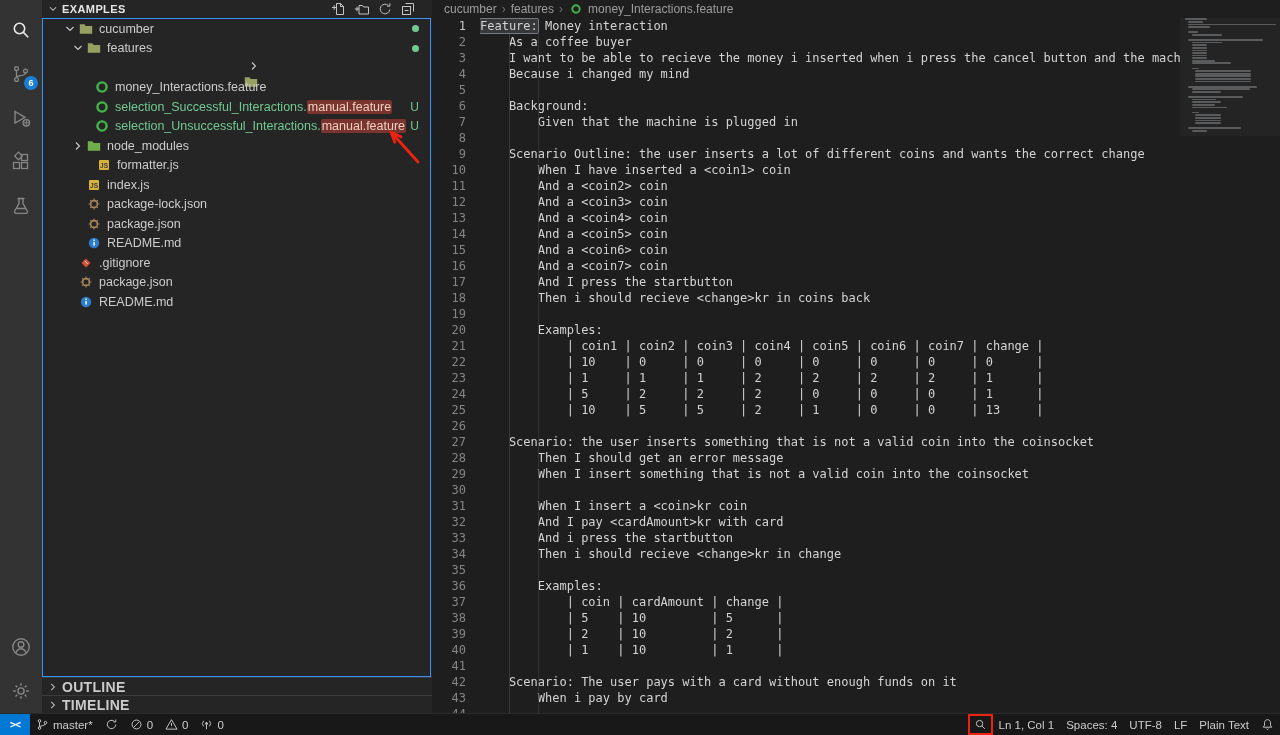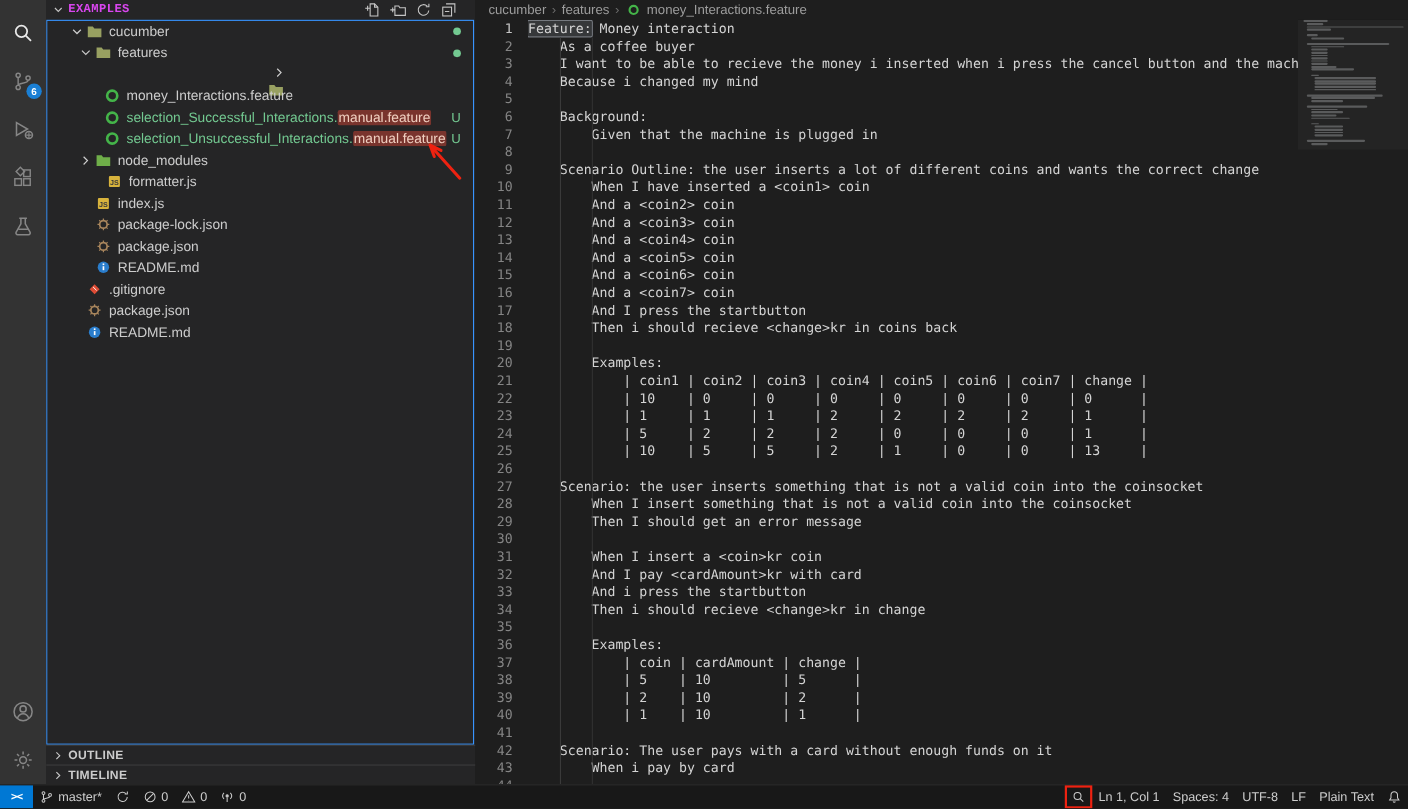--- a/index.html
+++ b/index.html
@@ -13,40 +13,40 @@
   .ab-top { padding-top:8px; }
   .ab-item { height:44px; display:flex; align-items:center; justify-content:center; position:relative; color:#868686; cursor:pointer; }
   .ab-item.active { color:#e9e9e9; }
   .ab-ico { display:flex; }
   .ab-badge { position:absolute; right:4px; bottom:6px; min-width:14px; height:14px; border-radius:7px;
     background:#1a7fd4; color:#fff; font-size:9px; line-height:14px; text-align:center; font-weight:bold; }
 
   
   .sidebar { position:absolute; left:42px; top:0; width:390px; height:713px; background:#252526; z-index:2; }
   .sb-header { position:absolute; top:0; left:0; right:8px; height:18px; display:flex; align-items:center;
-    padding:0 8px 0 4px; color:#d946ef;font-family:Liberation Mono, monospace; }
+    padding:0 8px 0 4px; color:#e5e5e5; }
   .sb-title { font-size:11px; font-weight:bold; letter-spacing:.4px; margin-left:2px; }
   .sb-actions { margin-left:auto; display:flex; gap:7px; color:#c5c5c5; }
   .sb-act { display:flex; cursor:pointer; }
   .sb-chev { display:flex; color:#c5c5c5; }
 
   .tree { position:absolute; top:18px; left:0; right:1px; bottom:36px; border:1px solid #3794ff; overflow:hidden; background:#252526; }
   .tree-row { display:flex; align-items:center; height:19.5px; font-size:12.5px; color:#cccccc; cursor:pointer; white-space:nowrap; }
   .twistie { width:17px; min-width:17px; display:flex; justify-content:center; color:#cccccc; }
   .fico { width:16px; min-width:16px; margin-right:5px; display:flex; justify-content:center; }
   .tlabel { overflow:hidden; text-overflow:clip; }
   .untracked { color:#73c991; }
   .match-hl { background:#79342d; color:#f0cfc0; border-radius:2px; padding:0 1px; }
   .tright { margin-left:auto; padding-right:11px; display:flex; align-items:center; }
   .gdot { width:7px; height:7px; border-radius:50%; background:#73c991; }
   .ubadge { color:#73c991; font-size:12px; }
 
   .sb-panels { position:absolute; left:0; right:0; bottom:0; height:36px; }
   .panel-header { height:18px; border-top:1px solid #3c3c3c; display:flex; align-items:center; gap:2px;
-    font-size:11px; font-weight:bold; letter-spacing:.3px; color:#cbcbcb; padding-left:4px; cursor:pointer; }
+    font-size:14px; font-weight:bold; letter-spacing:.3px; color:#cbcbcb; padding-left:4px; cursor:pointer; }
   .pchev { display:flex; color:#c5c5c5; }
 
   
   .editor { position:absolute; left:432px; top:0; right:0; height:713px; background:#1e1e1e; overflow:hidden; }
   .breadcrumbs { height:18px; display:flex; align-items:center; padding-left:12px; font-size:12px; color:#9d9d9d; }
   .bc-item { display:flex; align-items:center; gap:4px; cursor:pointer; }
   .bc-sep { margin:0 5px; color:#6d6d6d; }
   .bc-ico { display:flex; transform:scale(.8); }
 
   .code-wrap { position:absolute; top:18px; left:0; right:0; bottom:0; overflow:hidden; }
@@ -470,22 +470,22 @@
           <div class="code-line">        Then i should recieve &lt;change&gt;kr in coins back</div>
           <div class="code-line"></div>
           <div class="code-line">        Examples:</div>
           <div class="code-line">            | coin1 | coin2 | coin3 | coin4 | coin5 | coin6 | coin7 | change |</div>
           <div class="code-line">            | 10    | 0     | 0     | 0     | 0     | 0     | 0     | 0      |</div>
           <div class="code-line">            | 1     | 1     | 1     | 2     | 2     | 2     | 2     | 1      |</div>
           <div class="code-line">            | 5     | 2     | 2     | 2     | 0     | 0     | 0     | 1      |</div>
           <div class="code-line">            | 10    | 5     | 5     | 2     | 1     | 0     | 0     | 13     |</div>
           <div class="code-line"></div>
           <div class="code-line">    Scenario: the user inserts something that is not a valid coin into the coinsocket</div>
+          <div class="code-line">        Then I should get an error message</div>
           <div class="code-line">        When I insert something that is not a valid coin into the coinsocket</div>
-          <div class="code-line">        Then I should get an error message</div>
           <div class="code-line"></div>
           <div class="code-line">        When I insert a &lt;coin&gt;kr coin</div>
           <div class="code-line">        And I pay &lt;cardAmount&gt;kr with card</div>
           <div class="code-line">        And i press the startbutton</div>
           <div class="code-line">        Then i should recieve &lt;change&gt;kr in change</div>
           <div class="code-line"></div>
           <div class="code-line">        Examples:</div>
           <div class="code-line">            | coin | cardAmount | change |</div>
           <div class="code-line">            | 5    | 10         | 5      |</div>
           <div class="code-line">            | 2    | 10         | 2      |</div>

